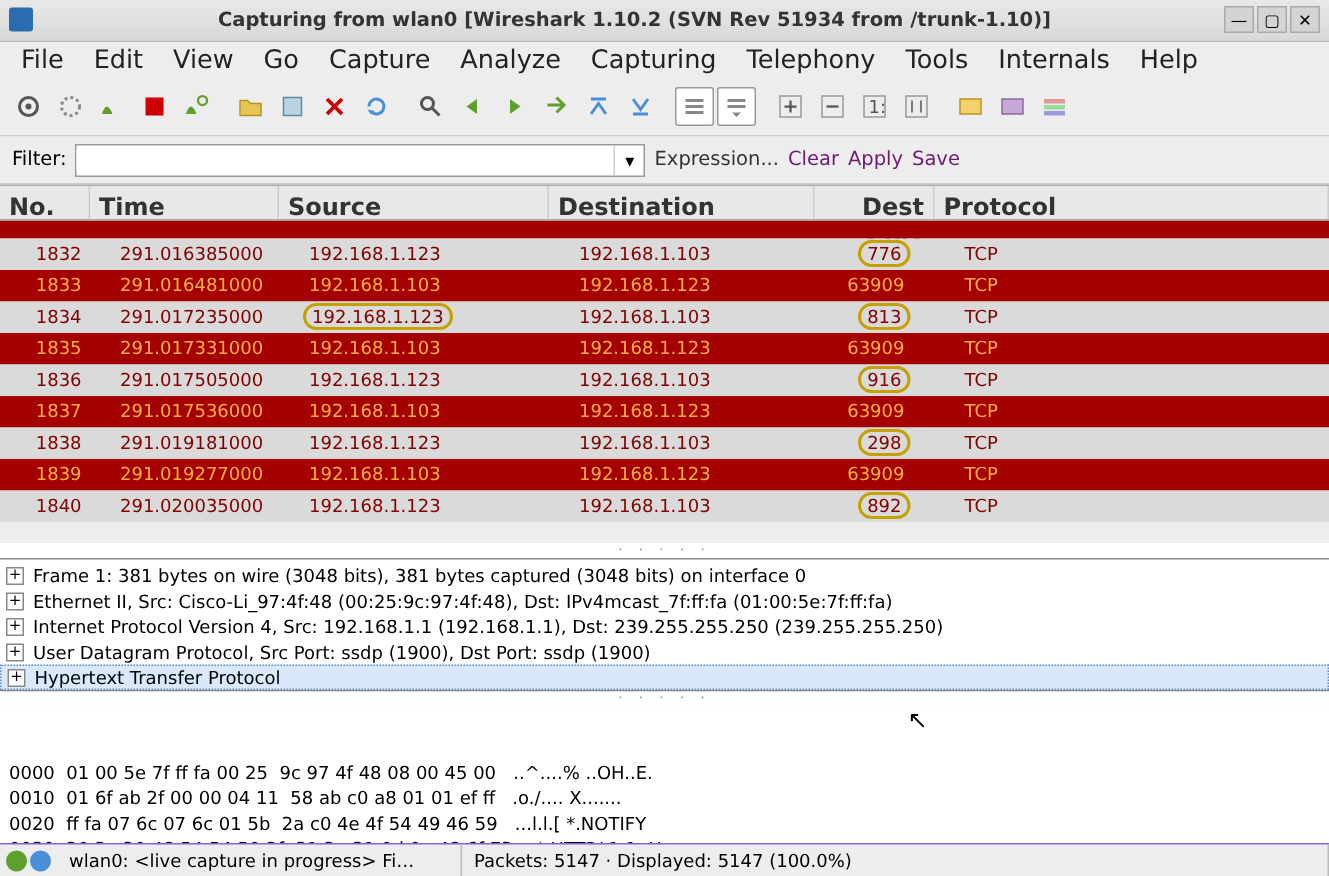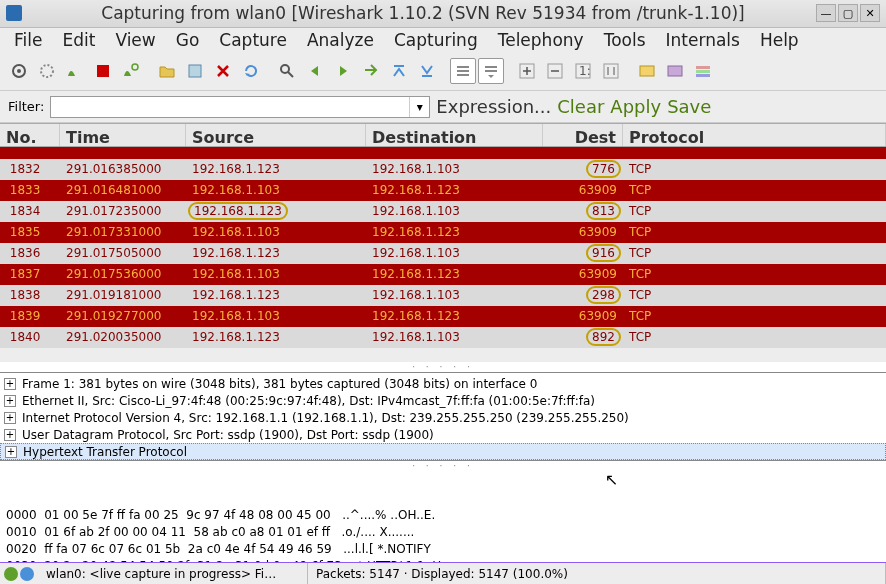--- a/index.html
+++ b/index.html
@@ -1,41 +1,41 @@
 <!DOCTYPE html>
 <html><head>
 <meta charset="utf-8">
 <style>
 *{box-sizing:border-box;margin:0;padding:0;font-family:"DejaVu Sans",Arial,sans-serif;font-size:12px}
 body{width:886px;height:584px;background:#ededed;display:flex;flex-direction:column;overflow:hidden}
 .titlebar{height:28px;background:linear-gradient(#e8e8e8,#d8d8d8);display:flex;align-items:center;padding:0 6px;border-bottom:1px solid #bbb}
 .app-icon{width:16px;height:16px;background:#2b6cb0;border-radius:2px;margin-right:8px}
-.title{flex:1;text-align:center;font-weight:normal;font-size:17px;color:#333}
+.title{flex:1;text-align:center;font-weight:bold;font-size:13px;color:#333}
 .win-controls{display:flex;gap:2px}
 .win-btn{width:20px;height:18px;background:#d4d4d4;border:1px solid #aaa;display:flex;align-items:center;justify-content:center;font-size:11px;cursor:pointer}
 .menubar{height:24px;display:flex;align-items:center;padding:0 4px;gap:0;background:#ededed}
 .menu-item{padding:4px 10px;cursor:pointer;font-size:17px;color:#222}
 .toolbar{height:40px;display:flex;align-items:center;padding:2px 6px;gap:2px;background:#ededed;border-bottom:1px solid #ccc}
 .tb-btn{width:26px;height:26px;display:flex;align-items:center;justify-content:center;border:1px solid transparent;cursor:pointer;border-radius:2px}
 .tb-btn.boxed{border:1px solid #999;background:#fff}
 .tb-sep{width:6px}
 .filter-row{height:32px;display:flex;align-items:center;padding:4px 8px;gap:6px;background:#ededed;border-bottom:1px solid #ccc}
 .filter-label{font-size:13px}
 .filter-input{flex:0 0 380px;height:22px;border:1px solid #999;background:#fff;display:flex;align-items:center}
 .filter-input input{flex:1;border:none;outline:none;padding:0 4px;font-size:12px}
 .dd-btn{width:20px;height:20px;display:flex;align-items:center;justify-content:center;cursor:pointer;border-left:1px solid #ccc}
-.filter-link{color:#333;cursor:pointer;font-size:18px}
-.filter-link.dim{color:#4d7c0f}
+.filter-link{color:#333;cursor:pointer;font-size:13px}
+.filter-link.dim{color:#701a75}
 .pkt-hdr{height:24px;display:flex;background:#e8e8e8;border-top:1px solid #aaa;border-bottom:1px solid #aaa}
 .pkt-hdr .col{padding:4px 6px;font-weight:bold;font-size:16px;color:#333;border-right:1px solid #ccc}
 .col-no{width:60px}.col-time{width:126px}.col-src{width:180px}.col-dst{width:177px}.col-port{width:80px;text-align:right;padding-right:10px}.col-proto{flex:1}
 .pkt-body{height:218px;overflow:hidden;font-family:"DejaVu Sans Mono",monospace;font-size:13px}
 .pkt-row{height:21px;display:flex;align-items:center}
 .pkt-row.partial{height:12px;overflow:hidden;align-items:flex-end}
-.pkt-row .cell{padding:0 6px;white-space:pre}
+.pkt-row .cell{padding:0 20px;white-space:pre}
 .pkt-row.red{background:#a40000;color:#fcaf3e}
 .pkt-row.gray{background:#dadada;color:#820000}
 .circled{display:inline-block;border:2px solid #c4a000;border-radius:10px;padding:0 4px;margin:4px -4px}
 .tree{height:90px;background:#fff;border-top:1px solid #888;border-bottom:1px solid #888;overflow:hidden;font-family:"DejaVu Sans Mono",monospace;font-size:13px;padding:2px 0}
 .tree-row{display:flex;align-items:center;height:17px;padding:0 4px}
 .tree-row.sel{background:#d9e8fb;border:1px dotted #5b8dd6}
 .expander{width:12px;height:12px;border:1px solid #888;display:flex;align-items:center;justify-content:center;font-size:10px;margin-right:6px;cursor:pointer;background:#fff}
 .dots{height:10px;text-align:center;color:#888;letter-spacing:4px;font-size:9px;background:#fff}
 .hex{height:92px;background:#fff;overflow:hidden;font-family:"DejaVu Sans Mono",monospace;font-size:12.5px;padding:2px 6px;line-height:17px;white-space:pre;position:relative}
 .cursor-arrow{position:absolute;left:605px;top:0;font-size:16px}

